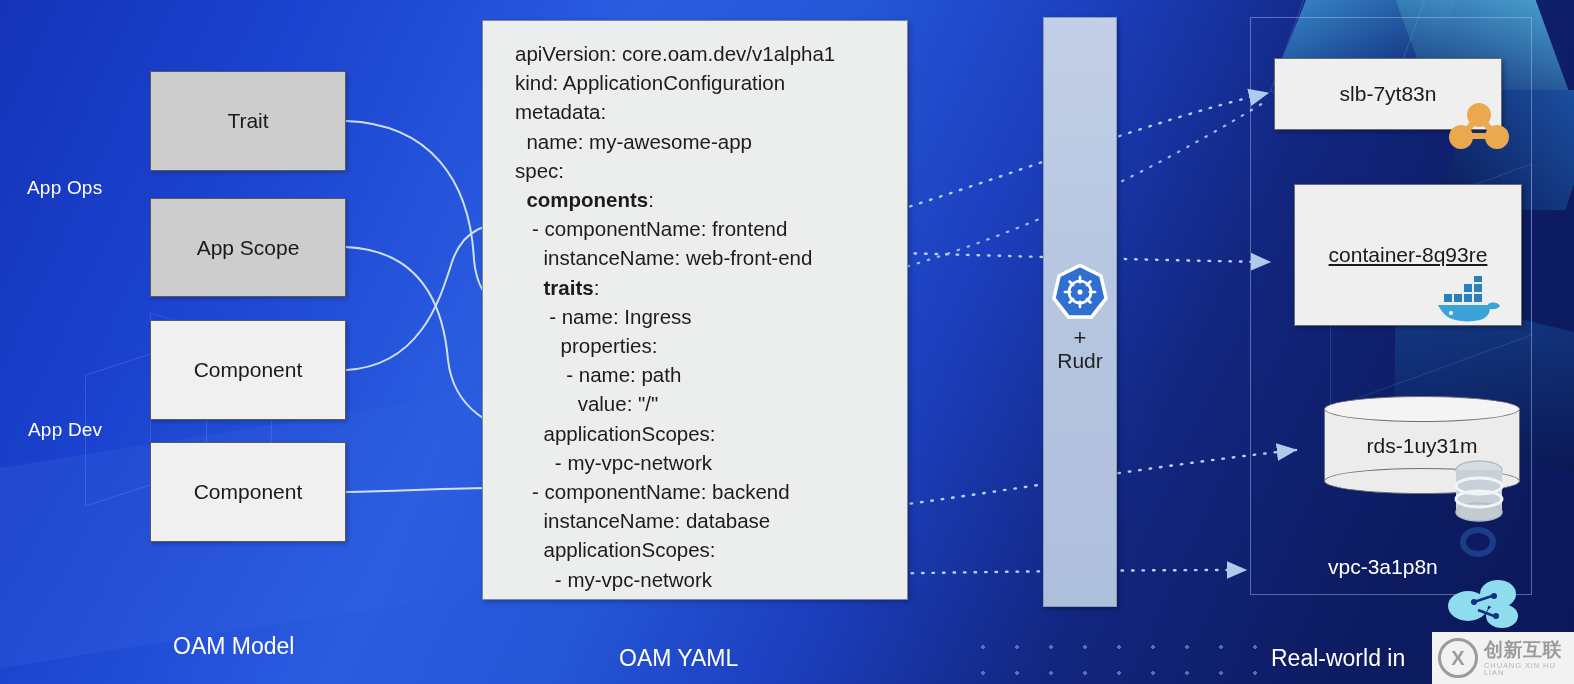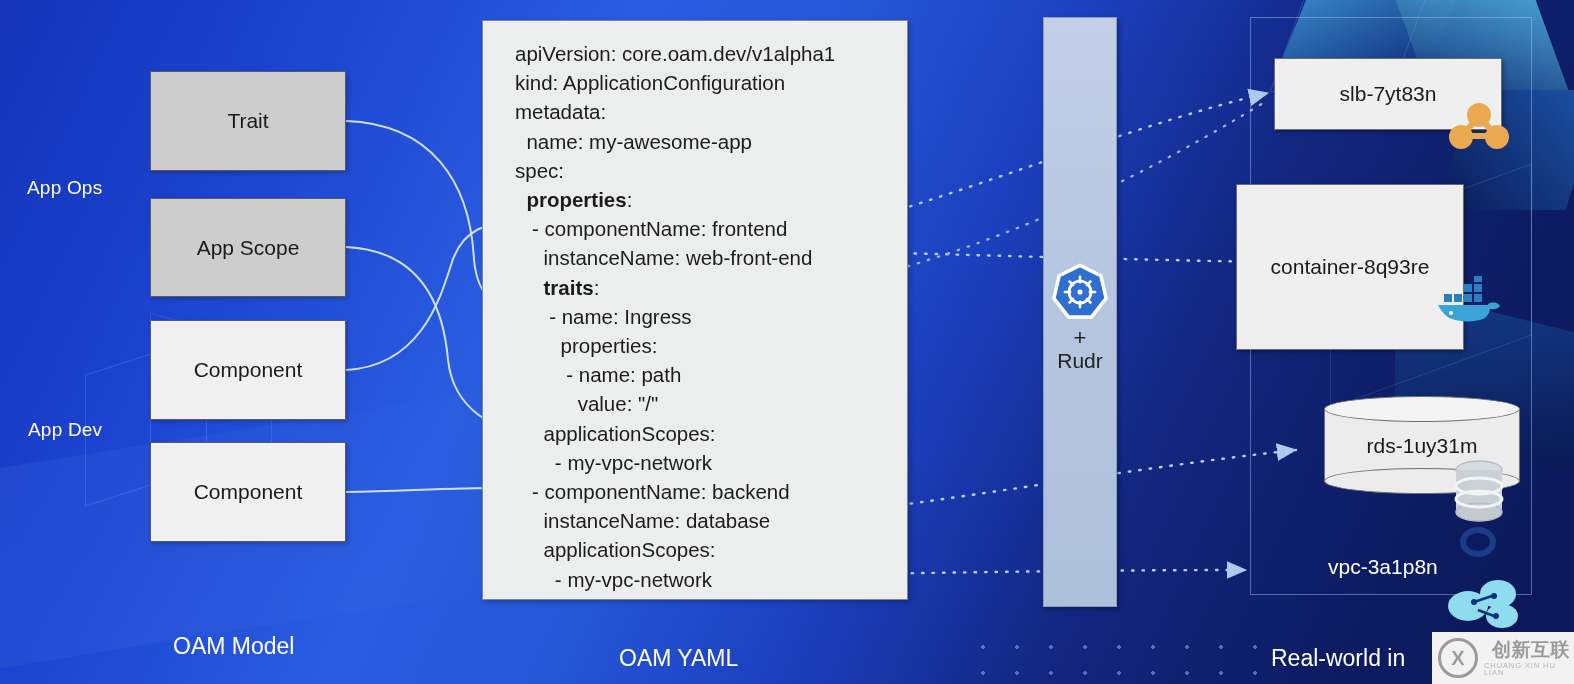--- a/index.html
+++ b/index.html
@@ -193,21 +193,21 @@
   #wm-mark {
     width: 34px; height: 34px;
     border: 3px solid #9b9b9b;
     border-radius: 50%;
     color: #9b9b9b;
     font-size: 20px; font-weight: bold;
     display:flex; align-items:center; justify-content:center;
     flex: 0 0 auto;
   }
   #wm-txt { display:flex; flex-direction: column; line-height: 1; }
-  #wm-cn { color:#9b9b9b; font-size: 19px; font-weight: bold; letter-spacing: .5px; margin-left: 8px; }
+  #wm-cn { color:#9b9b9b; font-size: 19px; font-weight: bold; letter-spacing: .5px; }
   #wm-py { color:#b5b5b5; font-size: 7.5px; letter-spacing: .9px; margin-top: 3px; }
 
   svg.overlay { position: absolute; inset: 0; width: 1574px; height: 684px; pointer-events: none; }
 </style>
 </head>
 <body>
 
 <div id="stage">
 
   <div class="bg-layer">
@@ -269,21 +269,21 @@
   <div class="oam-box grey" style="left:150px; top:198px; width:196px; height:99px;">App Scope</div>
   <div class="oam-box light" style="left:150px; top:320px; width:196px; height:100px;">Component</div>
   <div class="oam-box light" style="left:150px; top:442px; width:196px; height:100px;">Component</div>
 
   <div id="yaml-card">
     <pre id="yaml-pre">apiVersion: core.oam.dev/v1alpha1
 kind: ApplicationConfiguration
 metadata:
   name: my-awesome-app
 spec:
-  <b>properties</b>:
+  <b>components</b>:
    - componentName: frontend
      instanceName: web-front-end
      <b>traits</b>:
       - name: Ingress
         properties:
          - name: path
            value: "/"
      applicationScopes:
        - my-vpc-network
    - componentName: backend
@@ -319,21 +319,21 @@
   <div class="res-box" style="left:1274px; top:58px; width:228px; height:72px;">slb-7yt83n</div>
   <svg style="position:absolute; left:1448px; top:100px; width:62px; height:54px;" viewBox="0 0 62 54">
     <line x1="31" y1="16" x2="14" y2="36" stroke="#eaa94e" stroke-width="6"></line>
     <line x1="31" y1="16" x2="48" y2="36" stroke="#eaa94e" stroke-width="6"></line>
     <line x1="14" y1="36" x2="48" y2="36" stroke="#eaa94e" stroke-width="6"></line>
     <circle cx="31" cy="15" r="12" fill="#eaa94e"></circle>
     <circle cx="13" cy="37" r="12" fill="#eaa94e"></circle>
     <circle cx="49" cy="37" r="12" fill="#eaa94e"></circle>
   </svg>
 
-  <div class="res-box" style="left:1236px; top:184px; width:228px; height:166px;">container-8q93re</div>
+  <div class="res-box" style="left:1294px; top:184px; width:228px; height:142px;text-decoration:underline;">container-8q93re</div>
   <svg style="position:absolute; left:1432px; top:276px; width:72px; height:48px;" viewBox="0 0 72 48">
     <g fill="#2a7fc1">
       <rect x="22" y="18" width="8" height="8"></rect>
         <rect x="32" y="18" width="8" height="8"></rect>
       <rect x="42" y="18" width="8" height="8"></rect>
         <rect x="32" y="8" width="8" height="8"></rect>
       <rect x="42" y="8" width="8" height="8"></rect>
         <rect x="42" y="-1" width="8" height="7"></rect>
       <rect x="12" y="18" width="8" height="8"></rect>
     </g>

